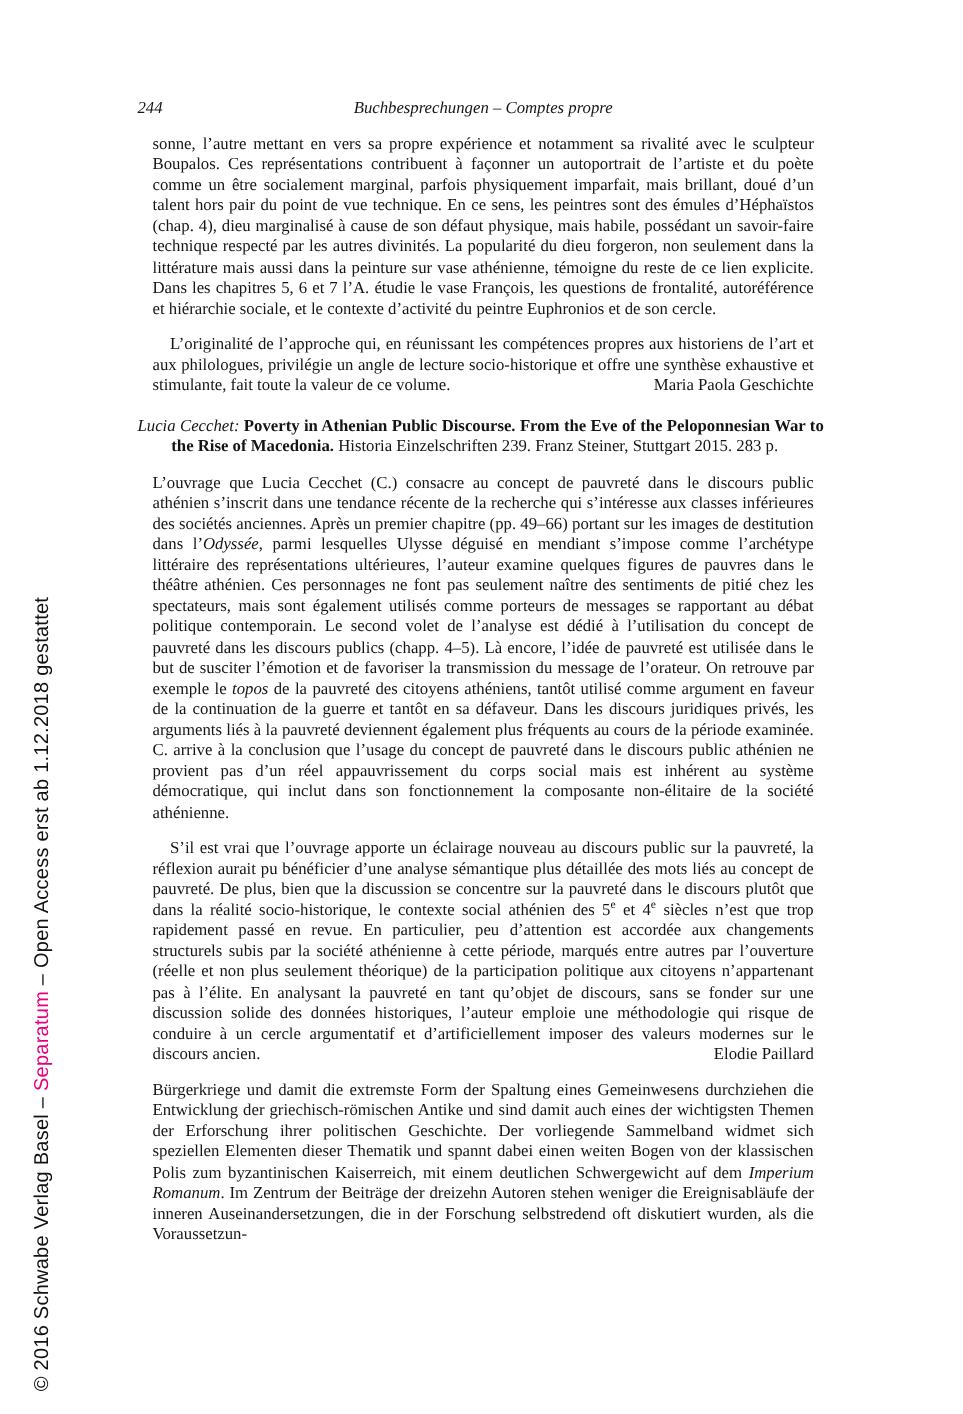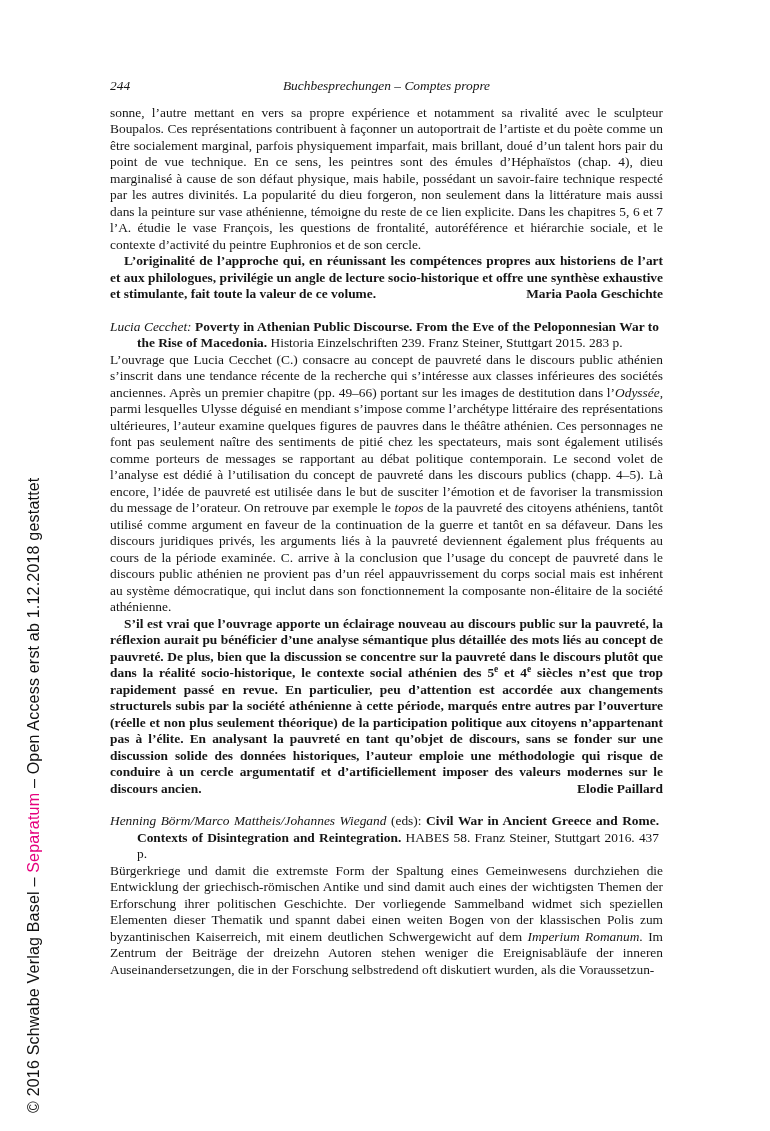--- a/index.html
+++ b/index.html
@@ -23,22 +23,22 @@
   .running-header {
     position: relative;
     display: block;
     text-align: center;
     margin: 0 0 10px 0;
     font-weight: normal;
     font-size: 13.4px;
     font-style: italic;
   }
   .page-number { position: absolute; left: 0; }
-  .para { margin: 0; hyphens: auto; }
-  .para.indent { text-indent: 14px; font-weight: bold; }
+  .para { margin: 12px; hyphens: auto; }
+  .para.indent { text-indent: 14px; }
   .signature { float: right; }
   .review-heading {
     margin: 16px 4px 0 0;
     font-size: 13.4px;
     font-weight: normal;
     line-height: 16.5px;
     text-align: justify;
     padding-left: 27px;
     text-indent: -27px;
   }
@@ -72,18 +72,17 @@
     <p class="para" lang="fr"><span>sonne, l’autre mettant en vers sa propre expérience et notamment sa rivalité avec le sculpteur Boupalos. Ces représentations contribuent à façonner un autoportrait de l’artiste et du poète comme un être socialement marginal, parfois physiquement imparfait, mais brillant, doué d’un talent hors pair du point de vue technique. En ce sens, les peintres sont des émules d’Héphaïstos (chap. 4), dieu marginalisé à cause de son défaut physique, mais habile, possédant un savoir-faire technique respecté par les autres divinités. La popularité du dieu forgeron, non seulement dans la littérature mais aussi dans la peinture sur vase athénienne, témoigne du reste de ce lien explicite. Dans les chapitres 5, 6 et 7 l’A. étudie le vase François, les questions de frontalité, autoréférence et hiérarchie sociale, et le contexte d’activité du peintre Euphronios et de son cercle.</span></p>
 
     <p class="para indent" lang="fr"><span><span>L’originalité de l’approche qui, en réunissant les compétences propres aux historiens de l’art et aux philologues, privilégie un angle de lecture socio-historique et offre une synthèse exhaustive et stimulante, fait toute la valeur de ce volume.</span></span><span class="signature">Maria Paola Geschichte</span></p>
 
     <h2 class="review-heading" lang="en"><span style="font-style: italic;">Lucia Cecchet: </span><span style="font-weight: bold;">Poverty in Athenian Public Discourse. From the Eve of the Peloponnesian War to the Rise of Macedonia.</span><span> Historia Einzelschriften 239. Franz Steiner, Stuttgart 2015. 283 p.</span></h2>
 
     <p class="para" lang="fr"><span>L’ouvrage que Lucia Cecchet (C.) consacre au concept de pauvreté dans le discours public athénien s’inscrit dans une tendance récente de la recherche qui s’intéresse aux classes inférieures des sociétés anciennes. Après un premier chapitre (pp. 49–66) portant sur les images de destitution dans l’</span><span style="font-style: italic;">Odyssée</span><span>, parmi lesquelles Ulysse déguisé en mendiant s’impose comme l’archétype littéraire des représentations ultérieures, l’auteur examine quelques figures de pauvres dans le théâtre athénien. Ces personnages ne font pas seulement naître des sentiments de pitié chez les spectateurs, mais sont également utilisés comme porteurs de messages se rapportant au débat politique contemporain. Le second volet de l’analyse est dédié à l’utilisation du concept de pauvreté dans les discours publics (chapp. 4–5). Là encore, l’idée de pauvreté est utilisée dans le but de susciter l’émotion et de favoriser la transmission du message de l’orateur. On retrouve par exemple le </span><span style="font-style: italic;">topos</span><span> de la pauvreté des citoyens athéniens, tantôt utilisé comme argument en faveur de la continuation de la guerre et tantôt en sa défaveur. Dans les discours juridiques privés, les arguments liés à la pauvreté deviennent également plus fréquents au cours de la période examinée. C. arrive à la conclusion que l’usage du concept de pauvreté dans le discours public athénien ne provient pas d’un réel appauvrissement du corps social mais est inhérent au système démocratique, qui inclut dans son fonctionnement la composante non-élitaire de la société athénienne.</span></p>
 
     <p class="para indent" lang="fr"><span><span>S’il est vrai que l’ouvrage apporte un éclairage nouveau au discours public sur la pauvreté, la réflexion aurait pu bénéficier d’une analyse sémantique plus détaillée des mots liés au concept de pauvreté. De plus, bien que la discussion se concentre sur la pauvreté dans le discours plutôt que dans la réalité socio-historique, le contexte social athénien des 5</span><sup>e</sup><span> et 4</span><sup>e</sup><span> siècles n’est que trop rapidement passé en revue. En particulier, peu d’attention est accordée aux changements structurels subis par la société athénienne à cette période, marqués entre autres par l’ouverture (réelle et non plus seulement théorique) de la participation politique aux citoyens n’appartenant pas à l’élite. En analysant la pauvreté en tant qu’objet de discours, sans se fonder sur une discussion solide des données historiques, l’auteur emploie une méthodologie qui risque de conduire à un cercle argumentatif et d’artificiellement imposer des valeurs modernes sur le discours ancien.</span></span><span class="signature">Elodie Paillard</span></p>
 
-    <h2 class="review-heading" lang="en"><span style="font-style: italic;">Henning Börm/Marco Mattheis/Johannes Wiegand </span><span>(eds): </span><span style="font-weight: bold;">Civil War in Ancient Greece and Rome. Contexts of Disintegration and Reintegration.</span><span> HABES 58. Franz Steiner, Stuttgart 2016. 437 p.</span></h2>
 
     <p class="para" lang="de"><span>Bürgerkriege und damit die extremste Form der Spaltung eines Gemeinwesens durchziehen die Entwicklung der griechisch-römischen Antike und sind damit auch eines der wichtigsten Themen der Erforschung ihrer politischen Geschichte. Der vorliegende Sammelband widmet sich speziellen Elementen dieser Thematik und spannt dabei einen weiten Bogen von der klassischen Polis zum byzantinischen Kaiserreich, mit einem deutlichen Schwergewicht auf dem </span><span style="font-style: italic;">Imperium Romanum</span><span>. Im Zentrum der Beiträge der dreizehn Autoren stehen weniger die Ereignisabläufe der inneren Auseinandersetzungen, die in der Forschung selbstredend oft diskutiert wurden, als die Voraussetzun-</span></p>
 
   </main>
 </div>
 
 </body></html>

